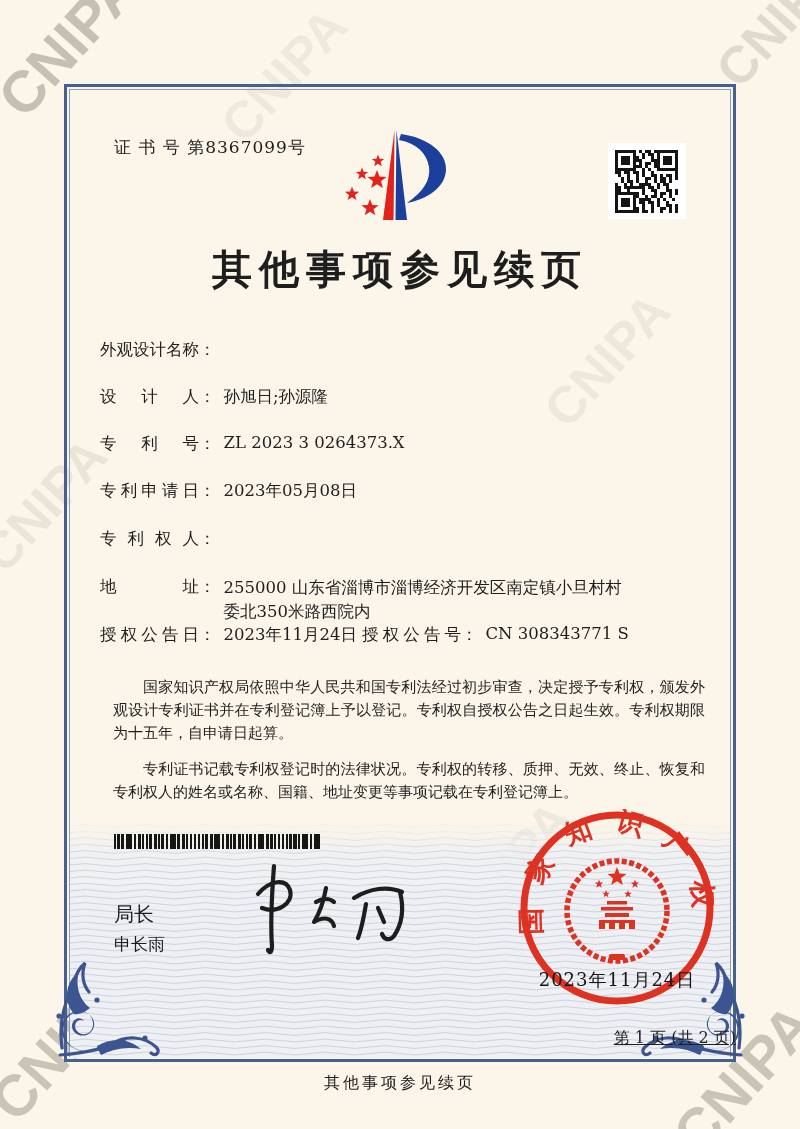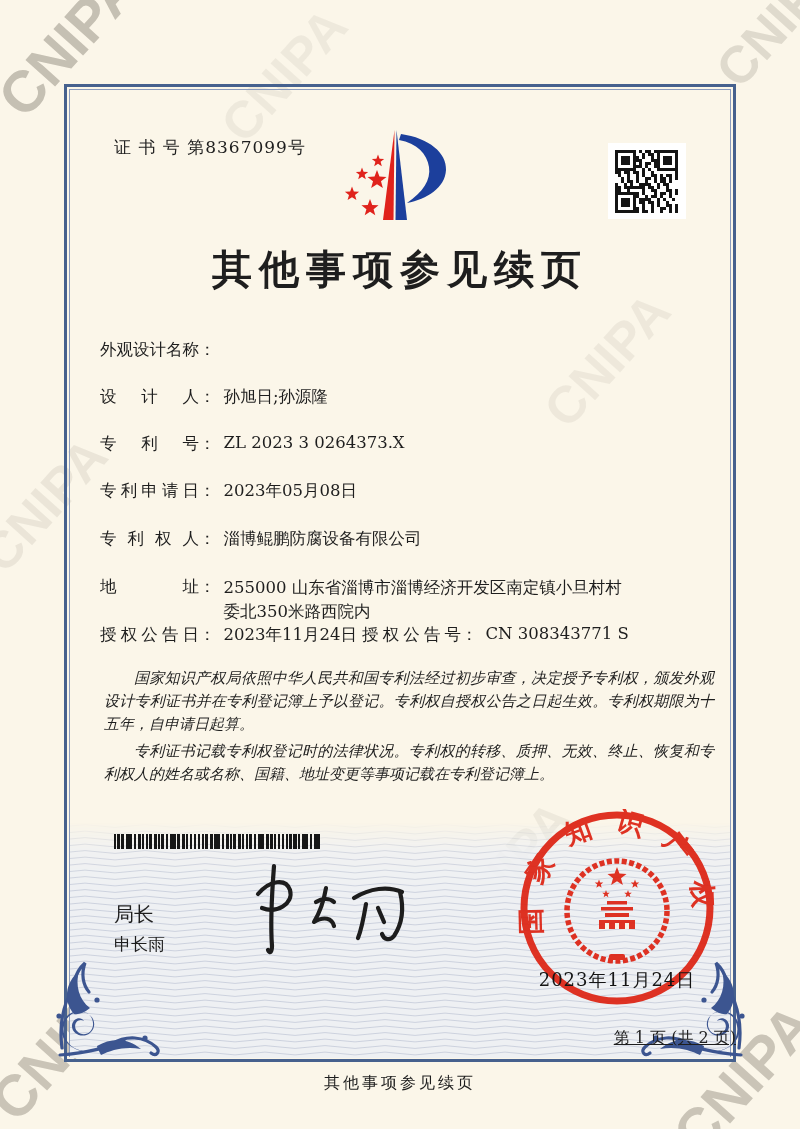--- a/index.html
+++ b/index.html
@@ -29,21 +29,21 @@
   
   .field{position:absolute;left:100px;display:flex;align-items:flex-start;font-size:16.5px;z-index:3;}
   .jlabel{display:inline-flex;justify-content:space-between;width:99px;flex:none;}
   .colon{flex:none;}
   .value{margin-left:8px;flex:none;white-space:nowrap;}
   .value.wrap{white-space:normal;width:402px;line-height:24px;}
   .field.right-col{left:362px;}
   
   .body-text{position:absolute;left:100px;top:663px;width:618px;font-size:15px;line-height:23px;
              text-align:justify;z-index:3;}
-  .body-text p{margin:4px;text-indent:2em;font-style:italic;}
+  .body-text p{margin:13px;text-indent:2em;}
   
   .barcode{position:absolute;left:114px;top:834px;width:207px;height:15px;z-index:3;
     background-image:
       repeating-linear-gradient(90deg,#161616 0 2px,rgba(0,0,0,0) 2px 4px),
       repeating-linear-gradient(90deg,#161616 0 1px,rgba(0,0,0,0) 1px 7px),
       repeating-linear-gradient(90deg,rgba(0,0,0,0) 0 3px,#161616 3px 5px,rgba(0,0,0,0) 5px 11px);}
   .sig-title{position:absolute;left:114px;top:901px;font-size:20px;z-index:3;
              font-family:"Liberation Sans","DejaVu Sans",sans-serif;}
   .sig-name{position:absolute;left:114px;top:933px;font-size:17px;z-index:3;
             font-family:"Liberation Sans","DejaVu Sans",sans-serif;}
@@ -449,21 +449,20 @@
     <span class="value">2023年05月08日</span>
   </div>
   <div class="field" style="top:528px;">
     <span class="jlabel">
         <span>专</span>
         <span>利</span>
         <span>权</span>
         <span>人</span>
       </span>
       <span class="colon">：</span>
-    <span class="value">淄博鲲鹏防腐设备有限公司</span>
   </div>
   <div class="field" style="top:576px;">
     <span class="jlabel">
         <span>地</span>
         <span>址</span>
       </span>
       <span class="colon">：</span>
     <span class="value wrap">255000 山东省淄博市淄博经济开发区南定镇小旦村村委北350米路西院内</span>
   </div>
   <div class="field" style="top:624px;">

